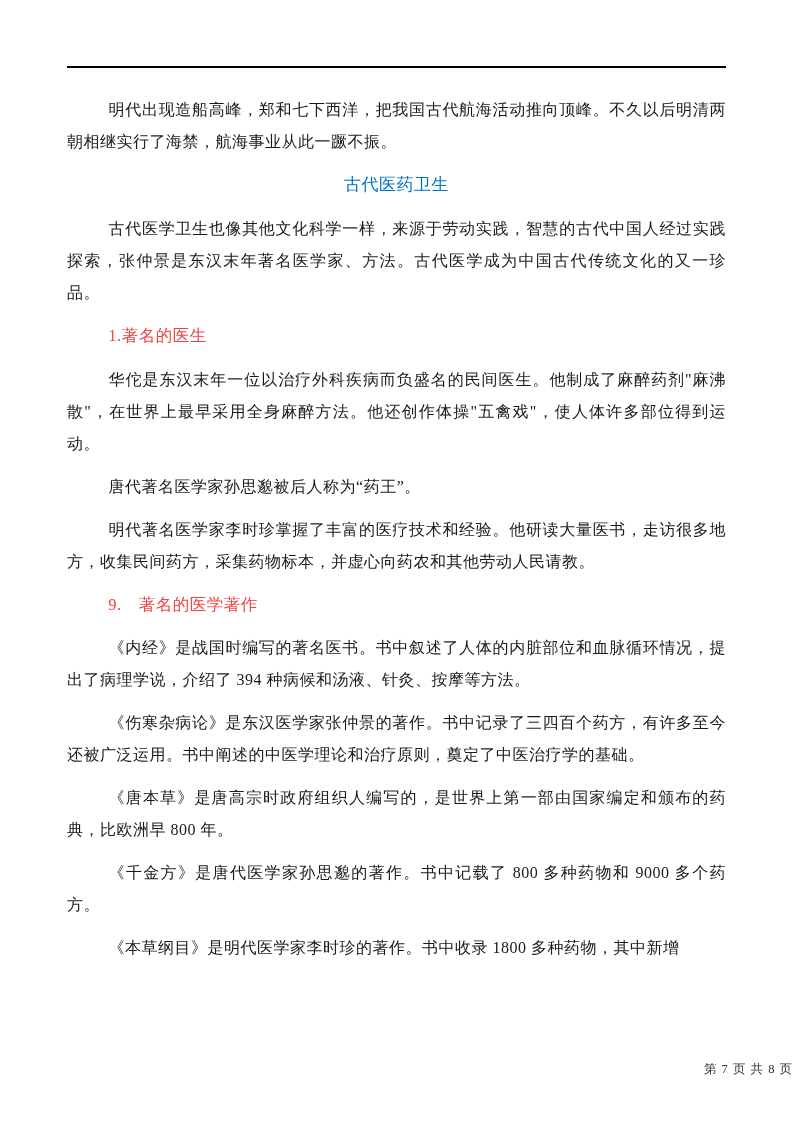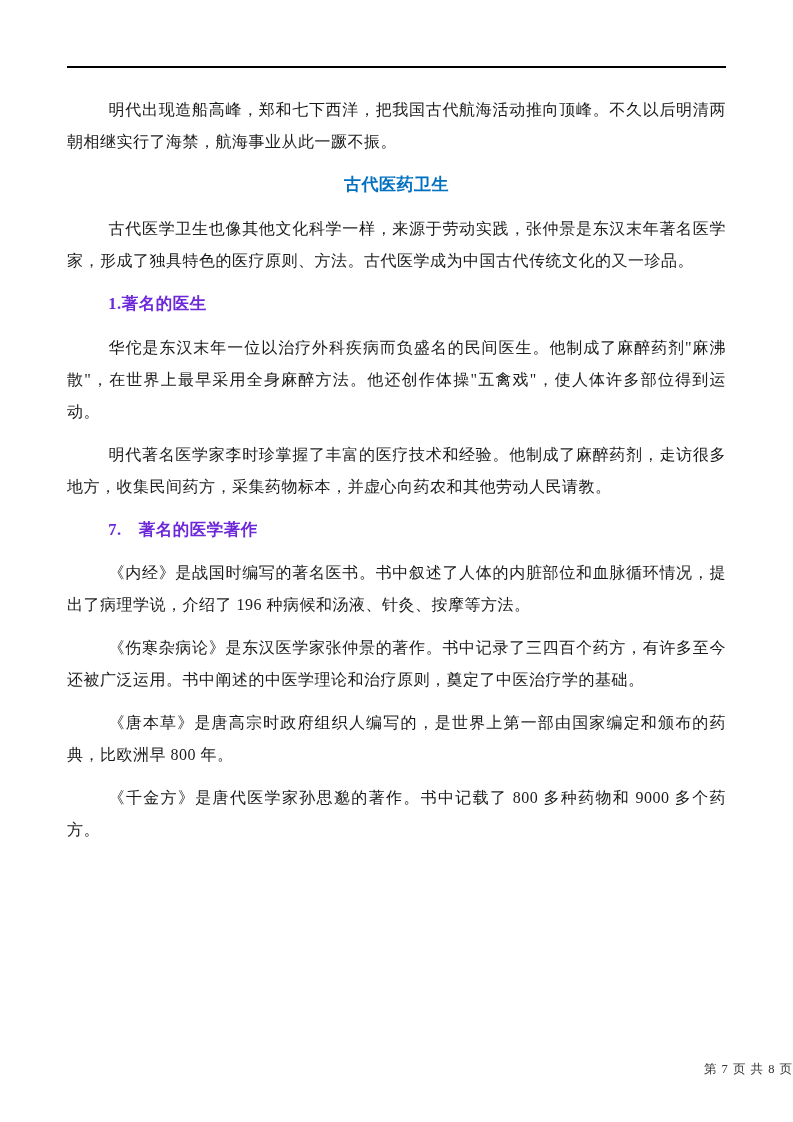--- a/index.html
+++ b/index.html
@@ -30,30 +30,30 @@
     text-align: justify;
     letter-spacing: 0.5px;
   }
   .para {
     margin: 0 0 11px 0;
     text-indent: 2.6em;
   }
   .heading-blue {
     margin: 6px 0 12px 0;
     font-size: 17px;
-    font-weight: bold;
+    font-weight: normal;
     color: #0070C0;
     text-align: center;
     line-height: 1.9;
   }
   .subheading {
     margin: 4px 0 12px 0;
     font-size: 16.5px;
-    font-weight: bold;
-    color: #6d28d9;
+    font-weight: normal;
+    color: #ef4444;
     text-indent: 2.5em;
     line-height: 1.9;
   }
   .footer {
     position: absolute;
     left: 0;
     right: 0;
     bottom: 44px;
     text-align: right;
     font-size: 12.5px;
@@ -67,38 +67,40 @@
 <div class="page">
 
   <div class="top-rule"></div>
 
   <div class="body-text">
 
     <p class="para">明代出现造船高峰，郑和七下西洋，把我国古代航海活动推向顶峰。不久以后明清两朝相继实行了海禁，航海事业从此一蹶不振。</p>
 
     <h2 class="heading-blue">古代医药卫生</h2>
 
-    <p class="para">古代医学卫生也像其他文化科学一样，来源于劳动实践，张仲景是东汉末年著名医学家，形成了独具特色的医疗原则、方法。古代医学成为中国古代传统文化的又一珍品。</p>
+    <p class="para">古代医学卫生也像其他文化科学一样，来源于劳动实践，智慧的古代中国人经过实践探索，张仲景是东汉末年著名医学家、方法。古代医学成为中国古代传统文化的又一珍品。</p>
 
     <h3 class="subheading">1.著名的医生</h3>
 
 
     <p class="para">华佗是东汉末年一位以治疗外科疾病而负盛名的民间医生。他制成了麻醉药剂"麻沸散"，在世界上最早采用全身麻醉方法。他还创作体操"五禽戏"，使人体许多部位得到运动。</p>
 
+    <p class="para">唐代著名医学家孙思邈被后人称为“药王”。</p>
 
-    <p class="para">明代著名医学家李时珍掌握了丰富的医疗技术和经验。他制成了麻醉药剂，走访很多地方，收集民间药方，采集药物标本，并虚心向药农和其他劳动人民请教。</p>
+    <p class="para">明代著名医学家李时珍掌握了丰富的医疗技术和经验。他研读大量医书，走访很多地方，收集民间药方，采集药物标本，并虚心向药农和其他劳动人民请教。</p>
 
-    <h3 class="subheading">7.　著名的医学著作</h3>
+    <h3 class="subheading">9.　著名的医学著作</h3>
 
-    <p class="para">《内经》是战国时编写的著名医书。书中叙述了人体的内脏部位和血脉循环情况，提出了病理学说，介绍了 196 种病候和汤液、针灸、按摩等方法。</p>
+    <p class="para">《内经》是战国时编写的著名医书。书中叙述了人体的内脏部位和血脉循环情况，提出了病理学说，介绍了 394 种病候和汤液、针灸、按摩等方法。</p>
 
     <p class="para">《伤寒杂病论》是东汉医学家张仲景的著作。书中记录了三四百个药方，有许多至今还被广泛运用。书中阐述的中医学理论和治疗原则，奠定了中医治疗学的基础。</p>
 
     <p class="para">《唐本草》是唐高宗时政府组织人编写的，是世界上第一部由国家编定和颁布的药典，比欧洲早 800 年。</p>
 
     <p class="para">《千金方》是唐代医学家孙思邈的著作。书中记载了 800 多种药物和 9000 多个药方。</p>
 
+    <p class="para">《本草纲目》是明代医学家李时珍的著作。书中收录 1800 多种药物，其中新增</p>
 
   </div>
 
   <div class="footer">第 7 页 共 8 页</div>
 
 </div>
 
 </body></html>

